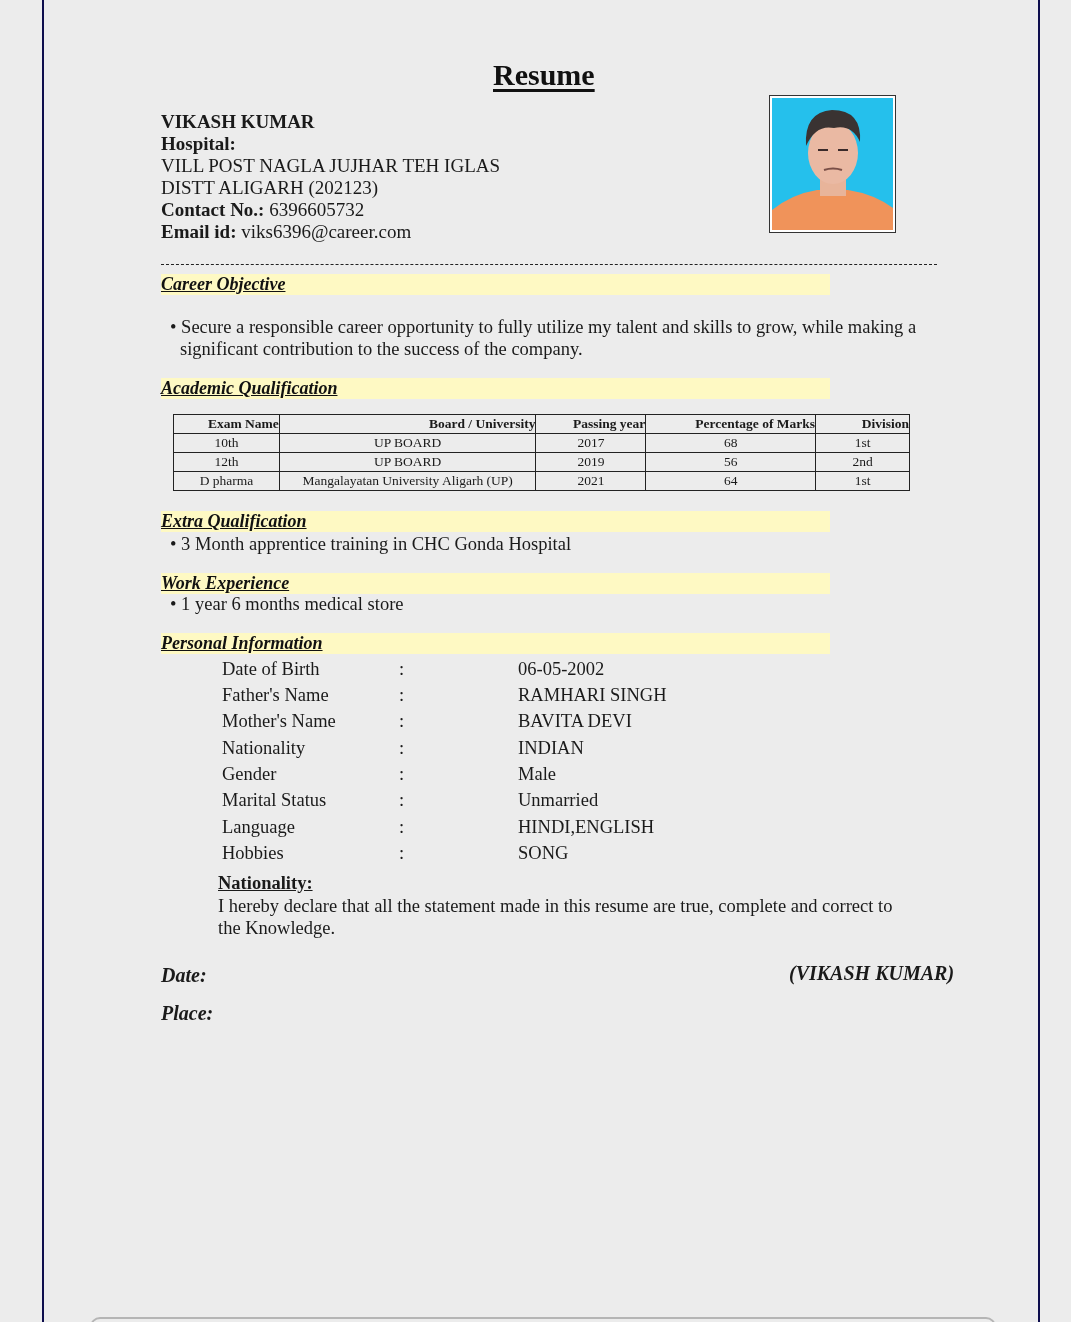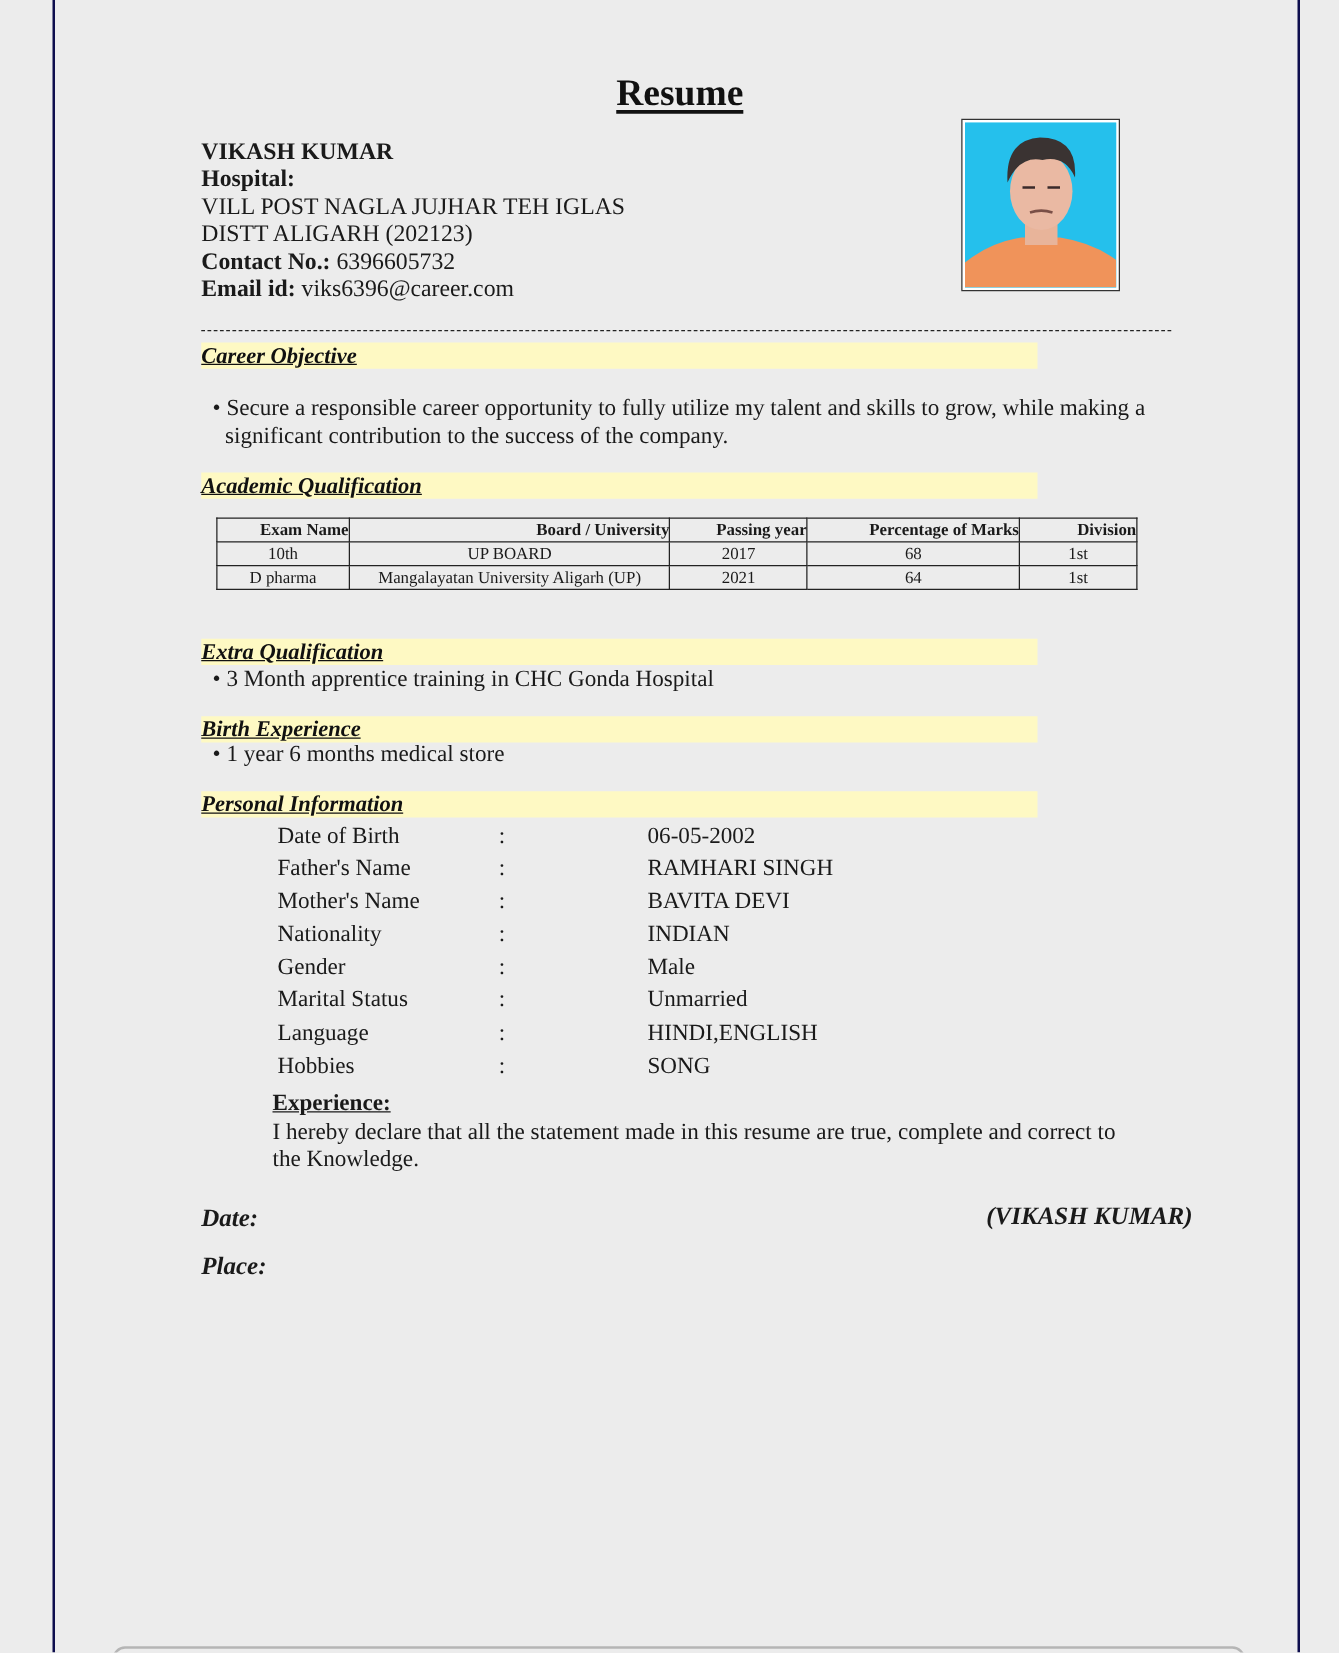--- a/index.html
+++ b/index.html
@@ -116,36 +116,43 @@
   </thead>
   <tbody>
     <tr>
       <td>10th</td>
       <td>UP BOARD</td>
       <td>2017</td>
       <td>68</td>
       <td>1st</td>
     </tr>
     <tr>
+      <td>12th</td>
+      <td>UP BOARD</td>
+      <td>2019</td>
+      <td>56</td>
+      <td>2nd</td>
+    </tr>
+    <tr>
       <td>D pharma</td>
       <td>Mangalayatan University Aligarh (UP)</td>
       <td>2021</td>
       <td>64</td>
       <td>1st</td>
     </tr>
   </tbody>
 </table>
 
 <div class="section-bar" style="top:511px;">
   <span>Extra Qualification</span>
 </div>
 <div class="para" style="left:170px; top:533px;">• 3 Month apprentice training in CHC Gonda Hospital</div>
 
 <div class="section-bar" style="top:573px;">
-  <span>Birth Experience</span>
+  <span>Work Experience</span>
 </div>
 <div class="para" style="left:170px; top:593px;">•  1 year 6 months medical store</div>
 
 <div class="section-bar" style="top:633px;">
   <span>Personal Information</span>
 </div>
 
 <div class="pi-row" style="top:658px;">
   <span class="pi-label">Date of Birth</span>
   <span class="pi-colon">:</span>
@@ -180,21 +187,21 @@
   <span class="pi-label">Language</span>
   <span class="pi-colon">:</span>
   <span class="pi-value">HINDI,ENGLISH</span>
 </div>
 <div class="pi-row" style="top:842px;">
   <span class="pi-label">Hobbies</span>
   <span class="pi-colon">:</span>
   <span class="pi-value">SONG</span>
 </div>
 
-<div class="decl-title">Experience:</div>
+<div class="decl-title">Nationality:</div>
 <div class="para" style="left:218px; top:895px;">I hereby declare that all the statement made in this resume are true, complete and correct to</div>
 <div class="para" style="left:218px; top:917px;">the Knowledge.</div>
 
 <div class="sig" style="left:161px; top:964px;">Date:</div>
 <div class="sig" style="left:789px; top:962px;">(VIKASH KUMAR)</div>
 <div class="sig" style="left:161px; top:1002px;">Place:</div>
 
 <div class="next-page-edge"></div>
 
 </body></html>

